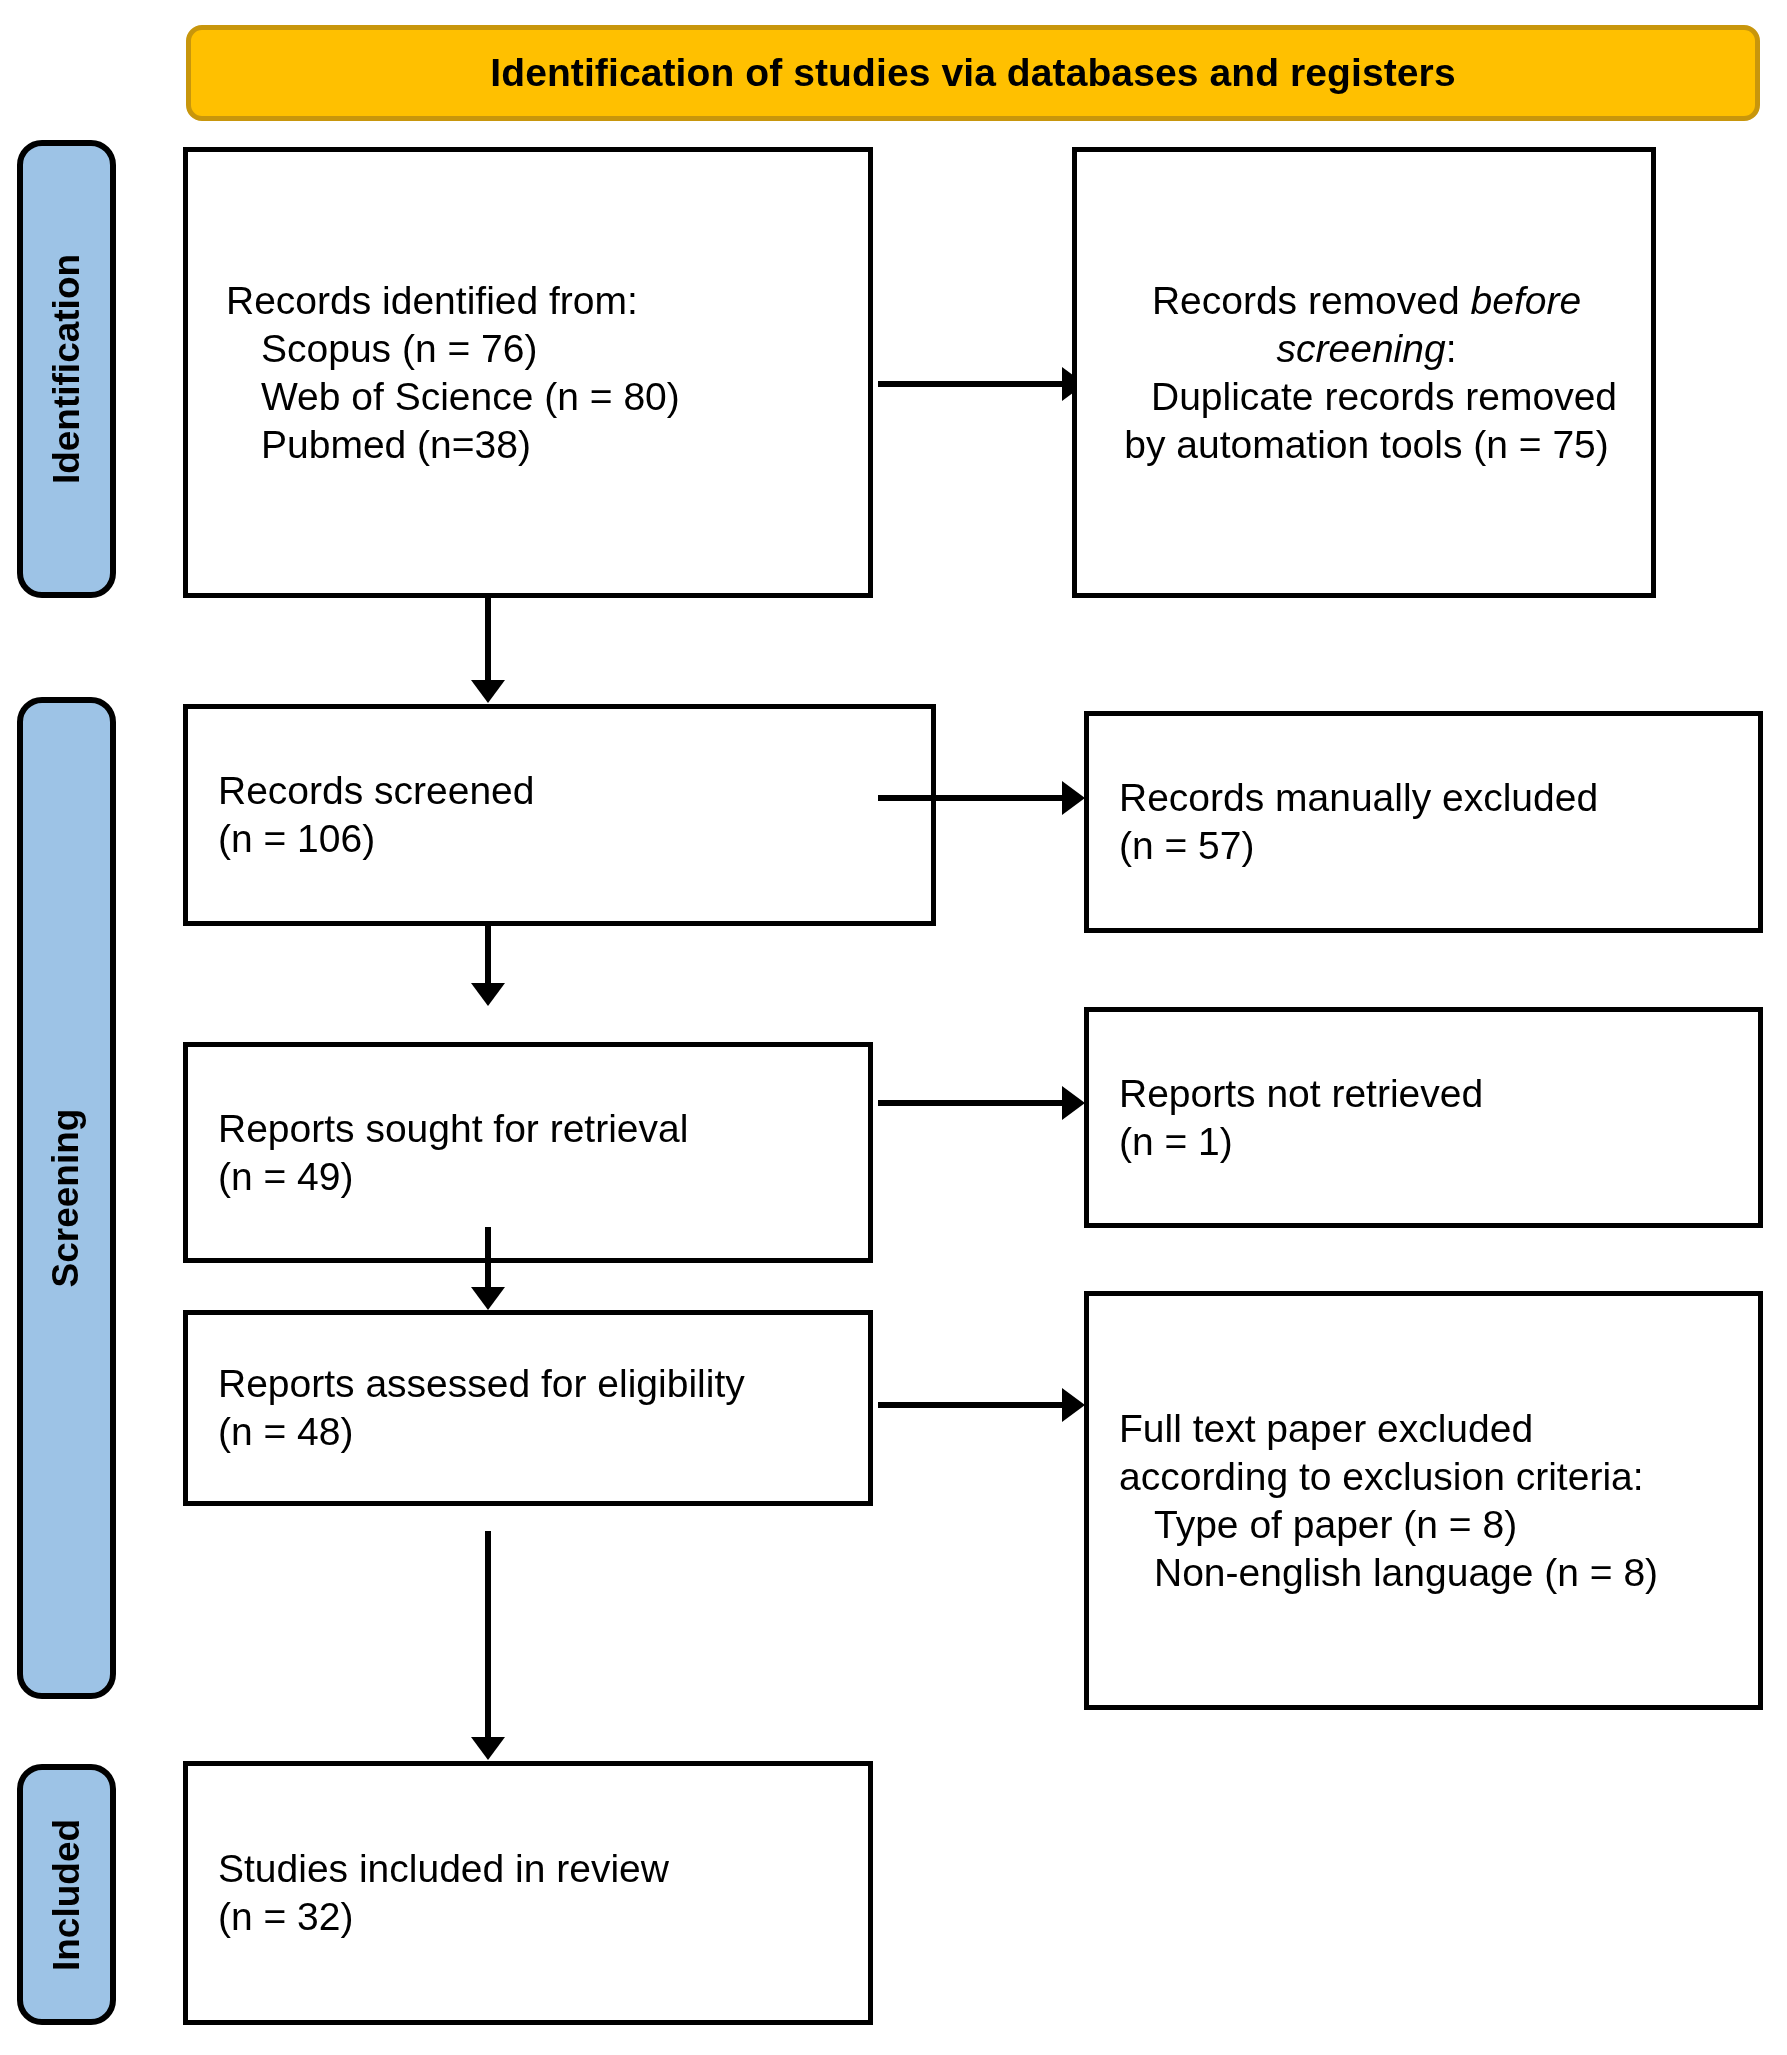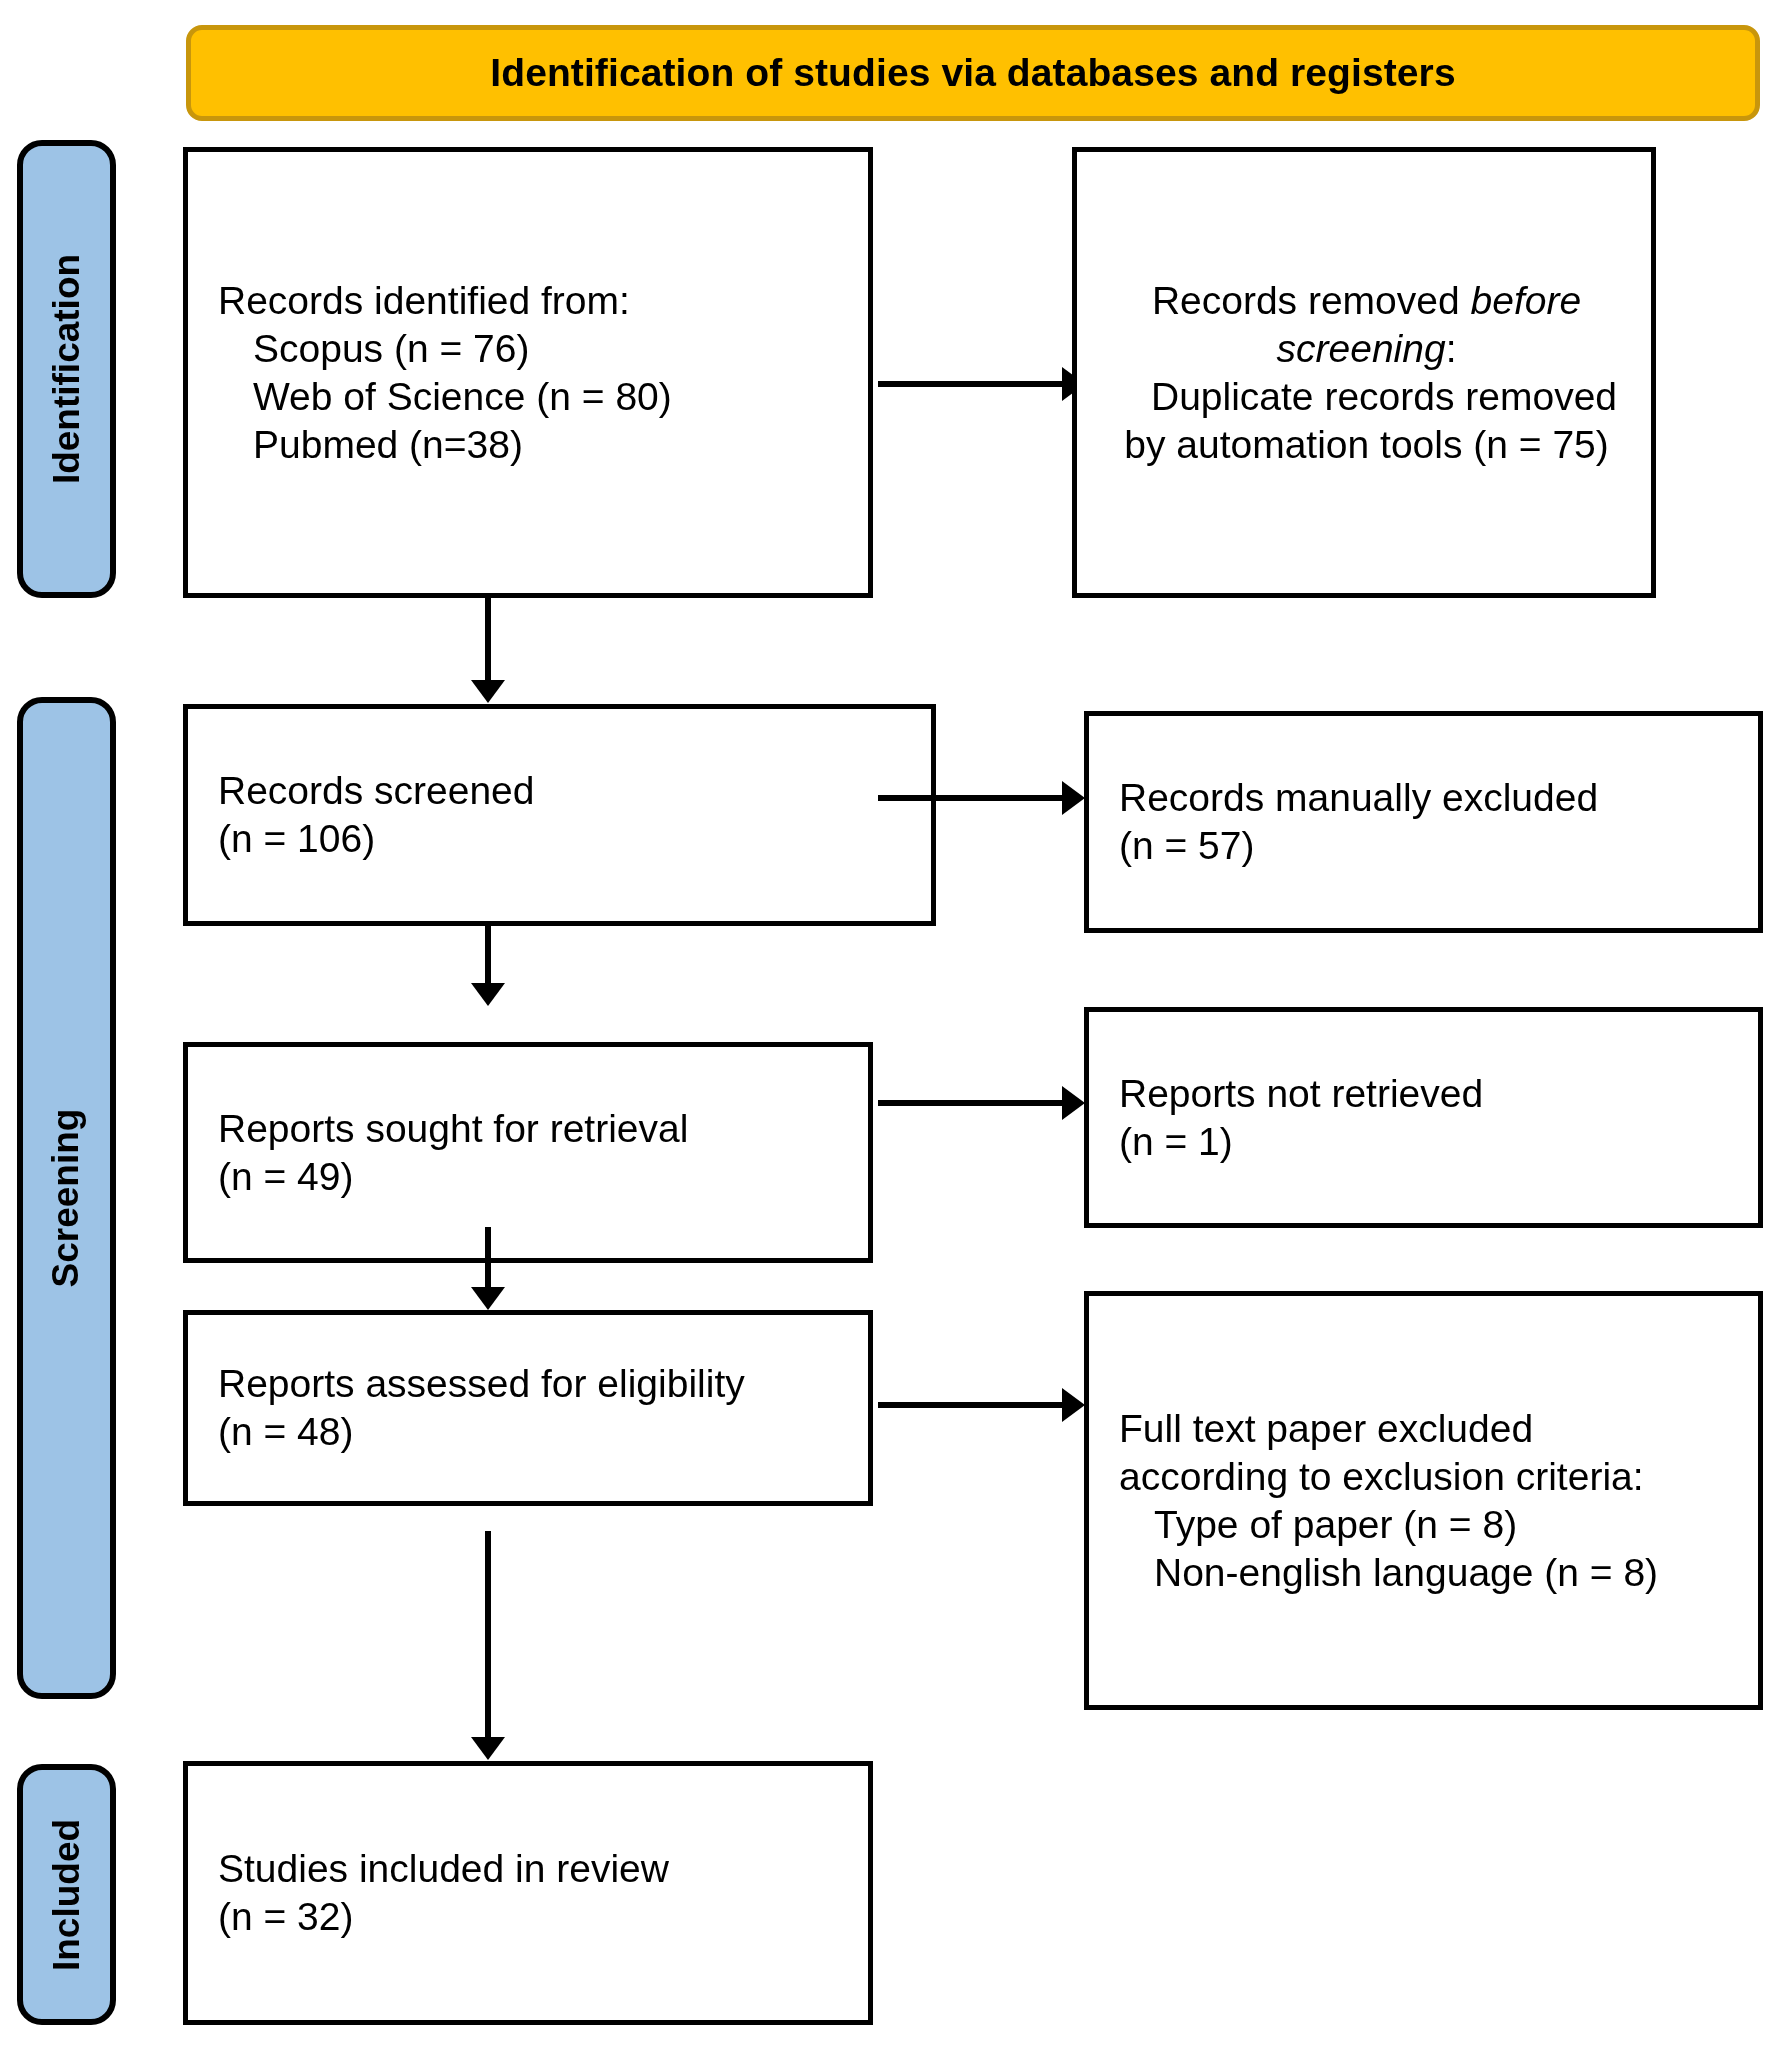--- a/index.html
+++ b/index.html
@@ -135,21 +135,21 @@
   </div>
 
   <div class="pill" style="top:697px; height:1002px;">
     <span class="pill-text">Screening</span>
   </div>
 
   <div class="pill" style="top:1764px; height:261px;">
     <span class="pill-text">Included</span>
   </div>
 
-  <div class="box" style="left:183px; top:147px; width:690px; height:451px;">
+  <div class="box" style="left:183px; top:147px; width:690px; height:451px;padding-left:8px;">
     <div class="box-inner">
       <div class="line">Records identified from:</div>
       <div class="line indent-1">Scopus (n = 76)</div>
       <div class="line indent-1">Web of Science (n = 80)</div>
       <div class="line indent-1">Pubmed (n=38)</div>
     </div>
   </div>
 
   <div class="arrow-h" style="left:878px; top:381px; width:186px;"></div>
 

